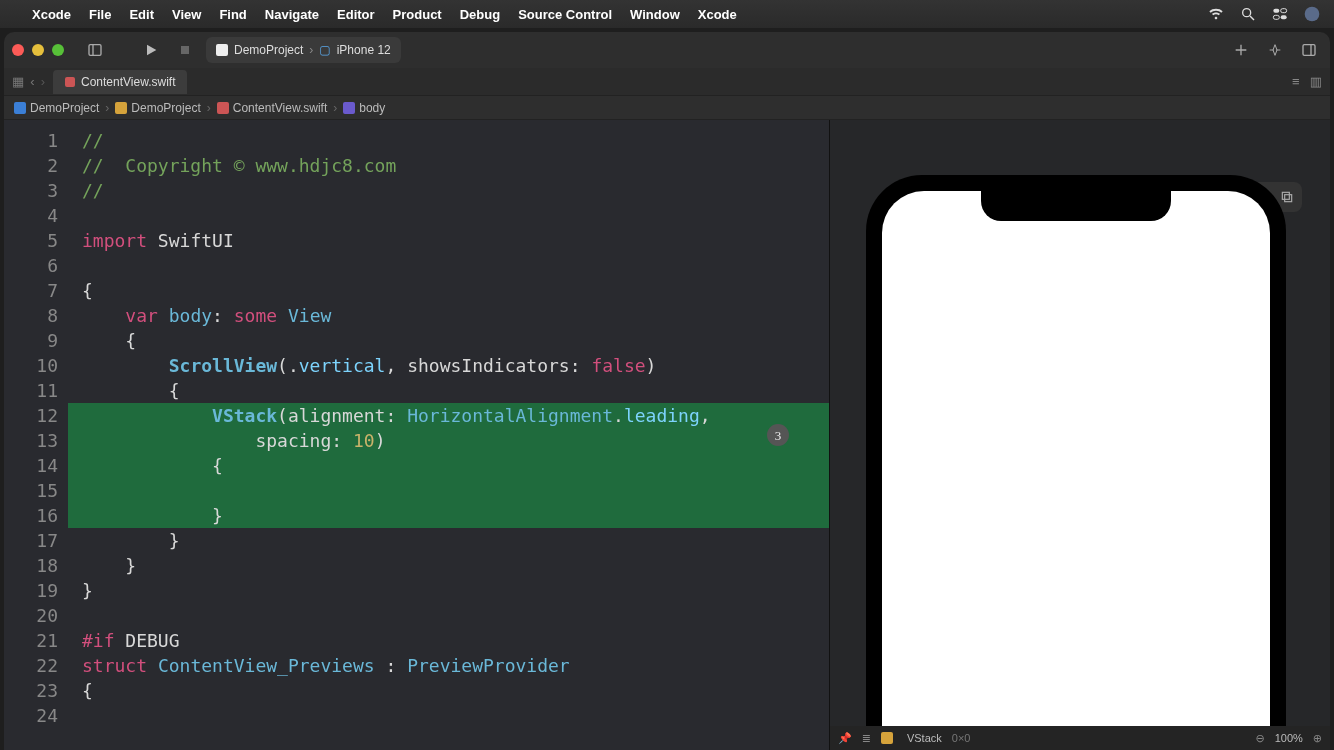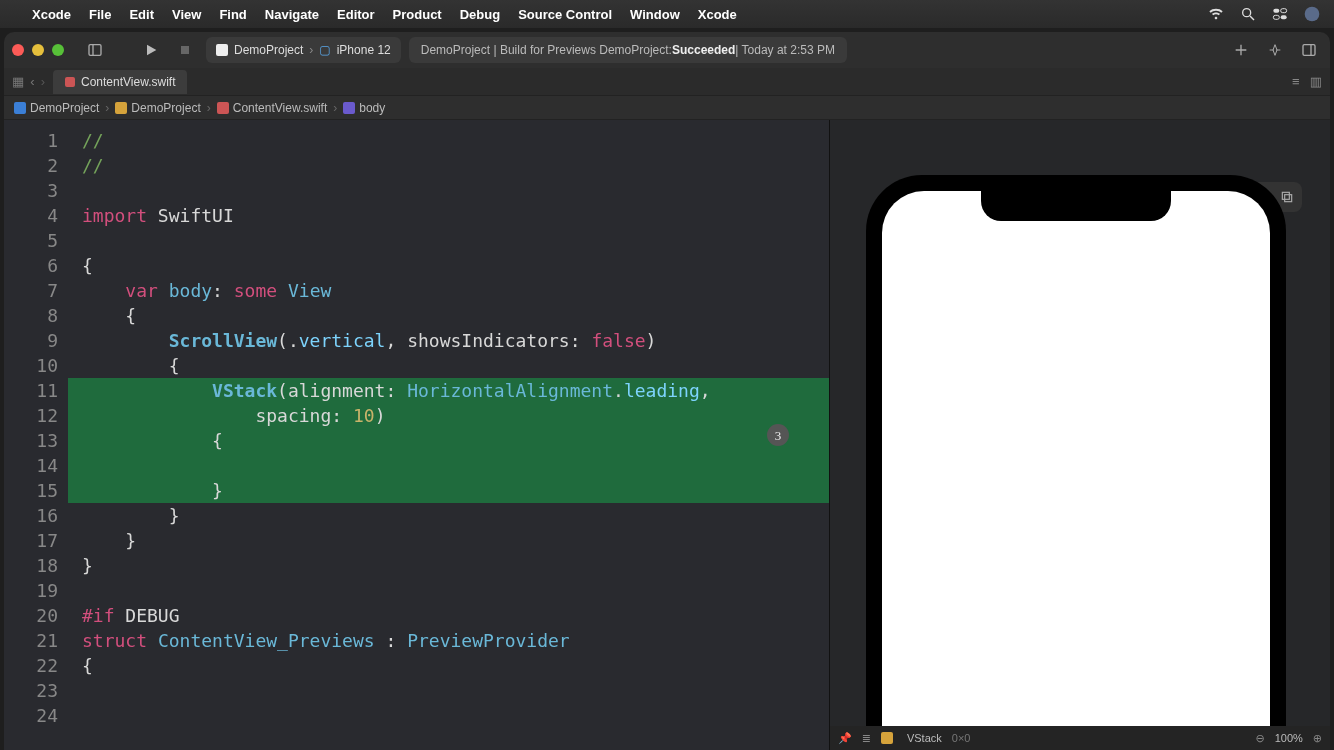--- a/index.html
+++ b/index.html
@@ -182,25 +182,20 @@
         <rect x="6" y="6" width="12" height="12" fill="#666"></rect>
       </svg>
     </div>
   <div class="scheme">
     <span style="width:12px;height:12px;background:#eee;border-radius:2px;display:inline-block"></span>
     <span>DemoProject</span>
     <span class="sep">›</span>
     <span style="color:#5aa7e8">▢</span>
     <span>iPhone 12</span>
   </div>
-  <div class="status">
-    <span>DemoProject | Build for Previews DemoProject: </span>
-    <b>Succeeded</b>
-    <span> | Today at 2:53 PM</span>
-  </div>
   <div class="grow"></div>
   <div class="tb-icon">
       <svg viewBox="0 0 24 24">
         <path d="M12 4v16M4 12h16" stroke="currentColor" stroke-width="2"></path>
       </svg>
     </div>
   <div class="tb-icon">
       <svg viewBox="0 0 24 24">
         <path d="M4 12h6M14 12h6M12 4l-3 8 3 8 3-8z" stroke="currentColor" stroke-width="1.5" fill="none"></path>
       </svg>
@@ -275,20 +270,21 @@
         <div>18</div>
         <div>19</div>
         <div>20</div>
         <div>21</div>
         <div>22</div>
         <div>23</div>
         <div>24</div>
       </div>
     <div class="code" id="code">
       <div class="line"><span class="cm-comment">//</span></div>
+        <div class="line"><span class="cm-comment">//  Copyright © www.hdjc8.com</span></div>
         <div class="line"><span class="cm-comment">//</span></div>
         <div class="line">&nbsp;</div>
         <div class="line"><span class="cm-kw">import</span><span class="cm-plain"> SwiftUI</span></div>
         <div class="line">&nbsp;</div>
         <div class="line"><span class="cm-plain">{</span></div>
         <div class="line"><span class="cm-plain">    </span><span class="cm-kw">var</span><span class="cm-plain"> </span><span class="cm-type">body</span><span class="cm-plain">: </span><span class="cm-kw">some</span><span class="cm-plain"> </span><span class="cm-type">View</span></div>
         <div class="line"><span class="cm-plain">    {</span></div>
         <div class="line"><span class="cm-plain">        </span><span class="cm-call">ScrollView</span><span class="cm-plain">(.</span><span class="cm-prop">vertical</span><span class="cm-plain">, showsIndicators: </span><span class="cm-kw">false</span><span class="cm-plain">)</span></div>
         <div class="line"><span class="cm-plain">        {</span></div>
         <div class="line hl"><span class="cm-plain">            </span><span class="cm-call">VStack</span><span class="cm-plain">(alignment: </span><span class="cm-type">HorizontalAlignment</span><span class="cm-plain">.</span><span class="cm-prop">leading</span><span class="cm-plain">,</span></div>

